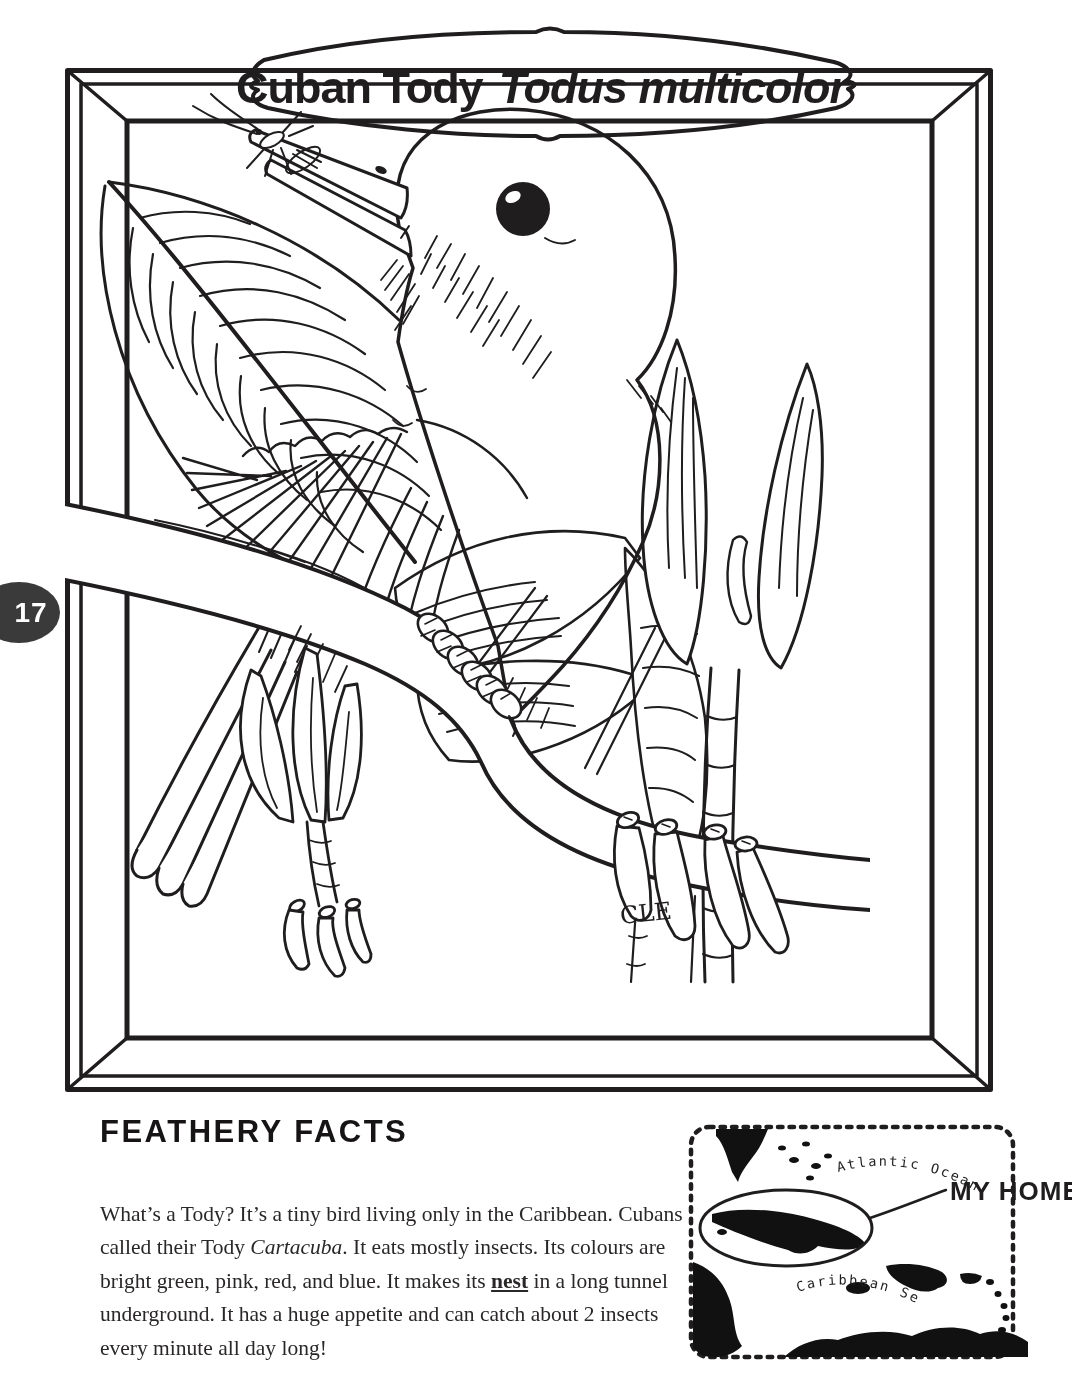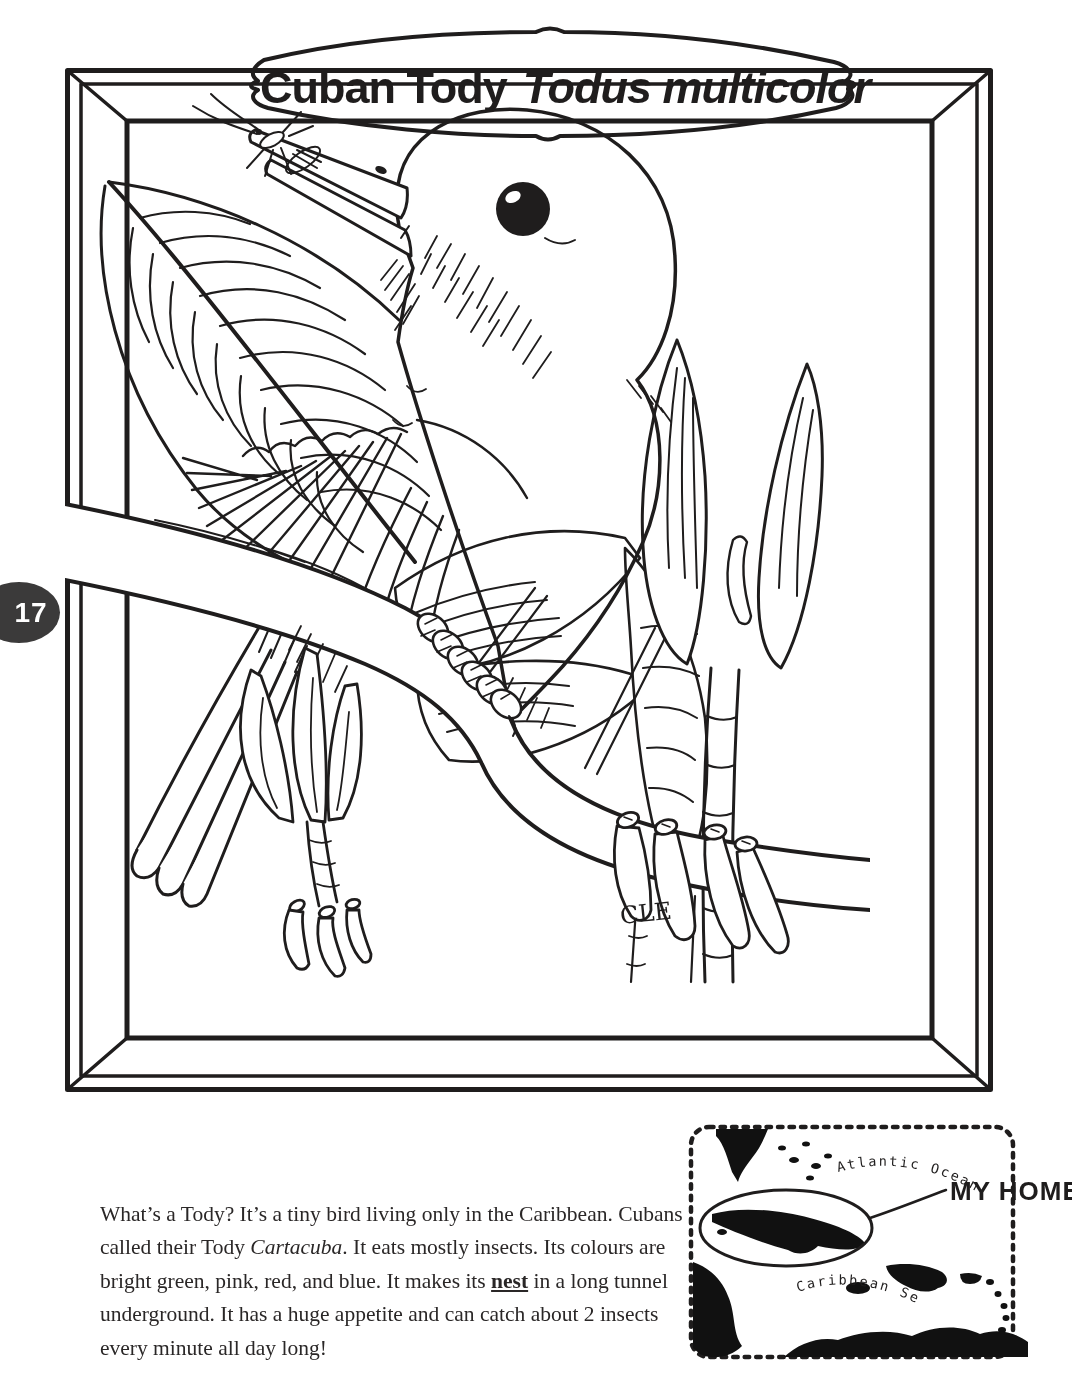--- a/index.html
+++ b/index.html
@@ -11,21 +11,21 @@
   .badge{position:absolute;left:-22px;top:582px;width:82px;height:61px;background:#3b3a3a;
          border-radius:50%;display:flex;align-items:center;justify-content:center;}
   .badge span{color:#ffffff;font-weight:bold;font-size:28px;padding-left:24px;letter-spacing:1px;}
   
   .frame{position:absolute;left:65px;top:68px;width:928px;height:1024px;}
   .frame > svg{position:absolute;left:0;top:0;}
   .art{position:absolute;left:62px;top:53px;width:805px;height:917px;}
   
   .banner{position:absolute;left:236px;top:24px;width:634px;height:124px;}
   .banner > svg{position:absolute;left:0;top:0;}
-  .banner-text{position:absolute;left:0;right:0;top:38px;text-align:right;white-space:nowrap;
+  .banner-text{position:absolute;left:0;right:0;top:38px;text-align:left;white-space:nowrap;
                font-size:45px;font-weight:bold;letter-spacing:-1px;color:#1f1d1d;}
   .banner-text .sci{font-style:italic;margin-left:16px;}
   
   .facts-heading{position:absolute;left:100px;top:1114px;font-size:31px;font-weight:bold;
                  letter-spacing:2.5px;color:#161414;}
   .facts-body{position:absolute;left:100px;top:1176px;width:600px;
               font-family:"Liberation Serif",serif;font-size:21.5px;line-height:33.5px;color:#2a2727;}
   .facts-body .it{font-style:italic;}
   .facts-body .bd{font-weight:bold;text-decoration:underline;}
   
@@ -216,20 +216,21 @@
       <path class="stroke" stroke-width="4" fill="#ffffff" d="M28 36 C120 14 220 8 300 8 Q314 1 328 8 C410 8 502 16 598 38
            C612 42 620 50 610 57 Q626 60 612 65 C622 71 614 80 600 84
            C502 106 402 112 324 112 Q312 119 300 112 C222 112 122 104 32 84
            C18 80 12 72 22 66 Q8 62 22 57 C12 50 18 42 28 36 Z"></path>
     </svg>
     <div class="banner-text">
       <span>Cuban Tody</span><span class="sci">Todus multicolor</span>
     </div>
   </div>
 
+  <div class="facts-heading">FEATHERY FACTS</div>
   <p class="facts-body"><span>What’s a Tody? It’s a tiny bird living only in the Caribbean. Cubans called their Tody </span><span class="it">Cartacuba</span><span>. It eats mostly insects. Its colours are bright green, pink, red, and blue. It makes its </span><span class="bd">nest</span><span> in a long tunnel underground. It has a huge appetite and can catch about 2 insects every minute all day long!</span></p>
 
   <div class="map">
     <svg width="384" height="244" viewBox="0 0 384 244" style="overflow:visible">
       <rect class="stroke" x="3" y="3" width="322" height="230" rx="18" stroke-width="4.5" stroke-dasharray="4.5 7"></rect>
       <g fill="#111111">
         <path d="M28 5 L80 5 C76 15 72 24 64 34 C58 42 52 50 50 58 L44 48 C40 36 36 20 28 12 Z"></path>
         <ellipse cx="94" cy="24" rx="4" ry="2.5"></ellipse>
           <ellipse cx="106" cy="36" rx="5" ry="3"></ellipse>
         <ellipse cx="118" cy="20" rx="4" ry="2.5"></ellipse>

